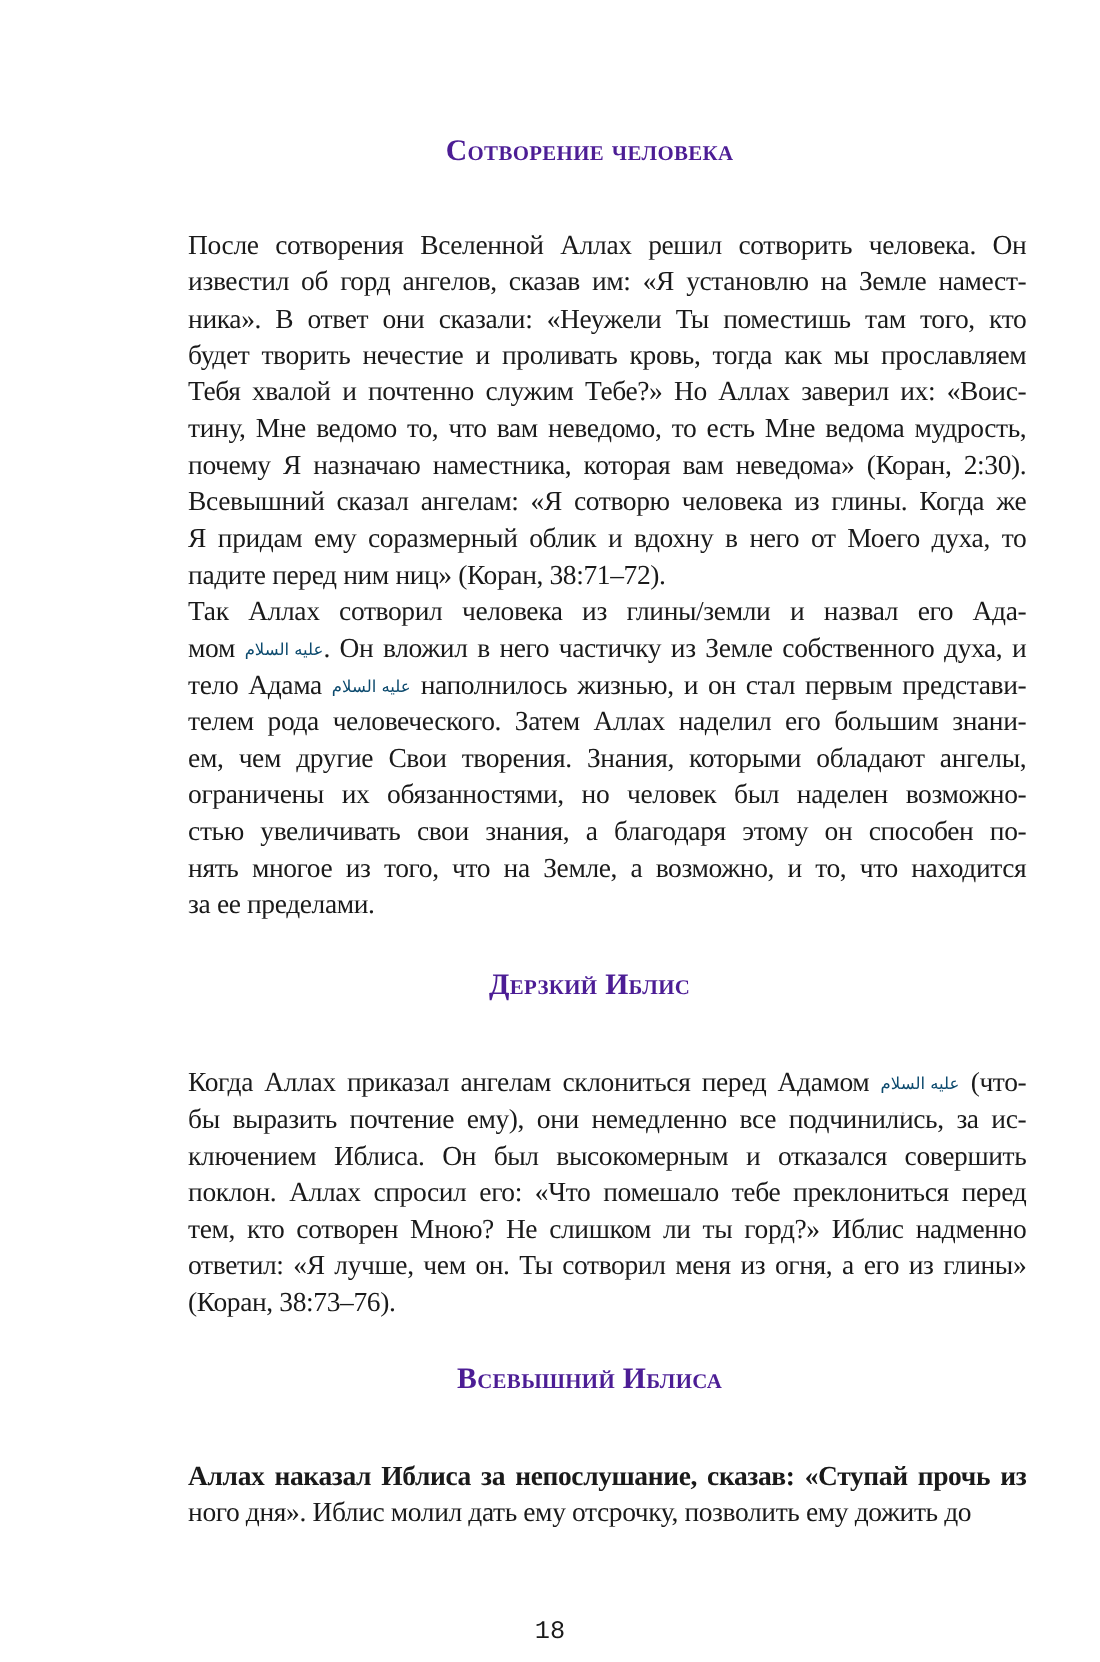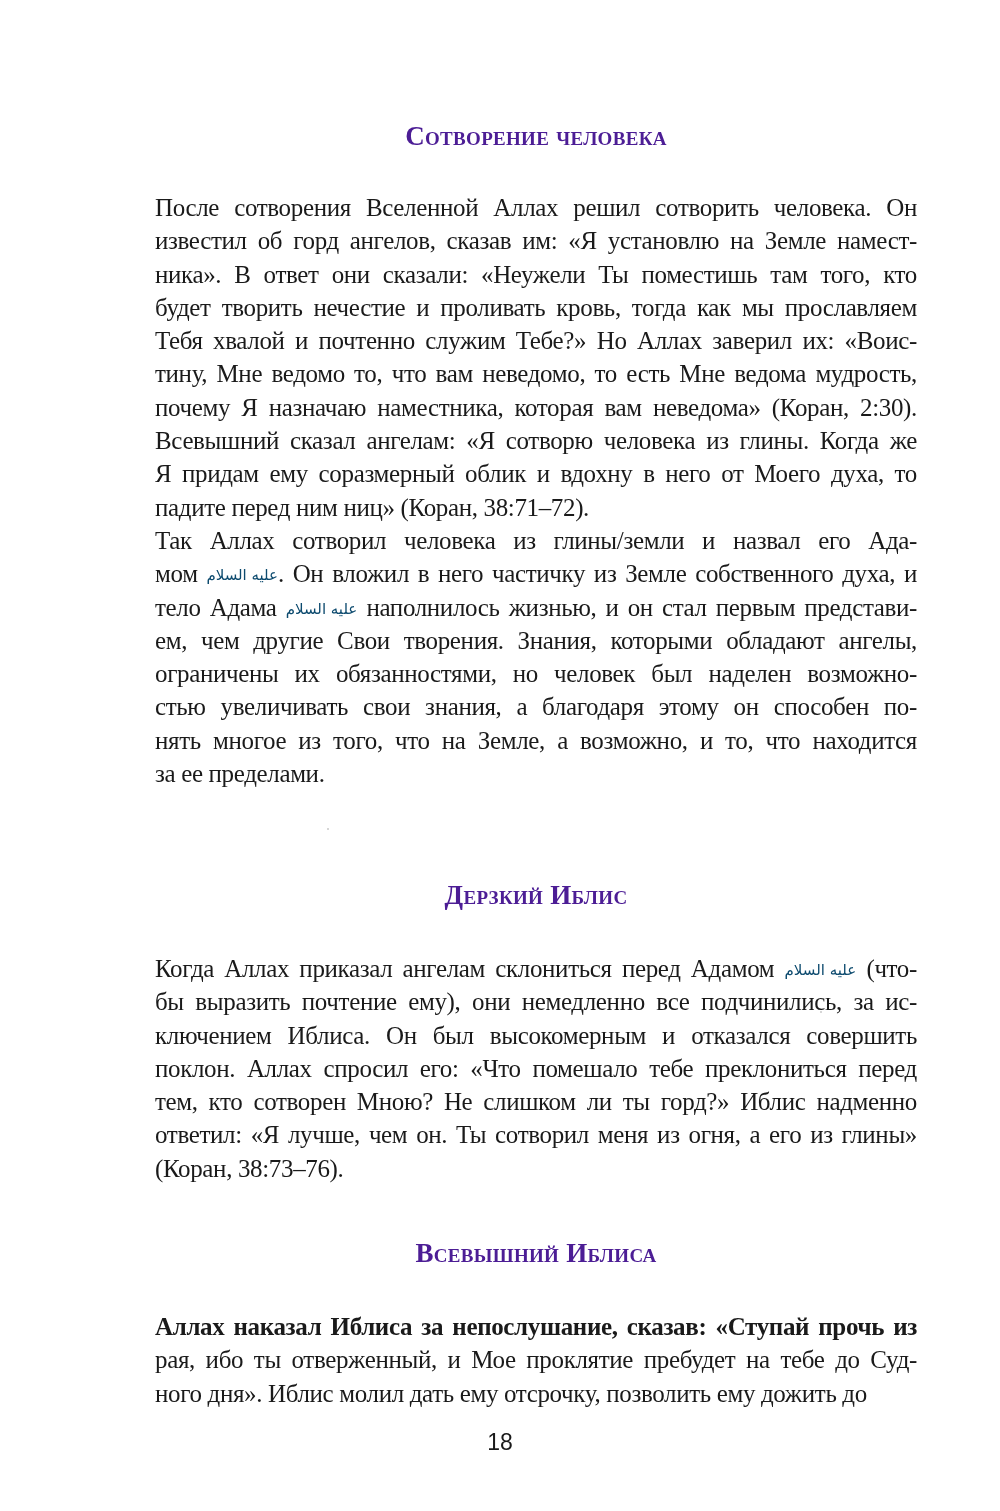--- a/index.html
+++ b/index.html
@@ -30,21 +30,21 @@
       font-size: 27px;
       font-variant: small-caps;
       letter-spacing: 0.3px;
       color: #4c1d95;
       margin: 0;
     }
     .para {
       position: absolute;
       left: 0;
       width: 762px;
-      margin: 0;
+      margin: 16px;
     }
     .line {
       display: block;
       height: 33.3px;
       line-height: 33.3px;
       font-size: 25px;
       text-align: justify;
       text-align-last: justify;
       white-space: nowrap;
       overflow: visible;
@@ -69,23 +69,23 @@
       font-family: "DejaVu Sans", sans-serif;
       font-size: 15px;
       vertical-align: 2px;
       letter-spacing: -1px;
       color: #0c4a6e;
     }
     .page-number {
       position: absolute;
       left: 0;
       width: 1000px;
-      top: 1429px;
+      top: 1470px;
       text-align: center;
-      font-family: Liberation Sans, sans-serif;
+      font-family: Liberation Mono, monospace;
       font-size: 23px;
       color: #1a1a1a;
     }
     .speck {
       position: absolute;
       width: 2px;
       height: 2px;
       background: #c8c8c8;
       border-radius: 1px;
     }
@@ -131,20 +131,23 @@
       <span class="line" style="padding-left: 0px;">
         <span class="line-inner" style="text-indent: 0px;"><span>Так Аллах сотворил человека из глины/земли и назвал его Ада-</span></span>
       </span>
       <span class="line">
         <span class="line-inner"><span>мом </span><span class="honorific">عليه السلام</span><span>. Он вложил в него частичку из Земле собственного духа, и</span></span>
       </span>
       <span class="line">
         <span class="line-inner"><span>тело Адама </span><span class="honorific">عليه السلام</span><span> наполнилось жизнью, и он стал первым представи-</span></span>
       </span>
       <span class="line">
+        <span class="line-inner"><span>телем рода человеческого. Затем Аллах наделил его большим знани-</span></span>
+      </span>
+      <span class="line">
         <span class="line-inner"><span>ем, чем другие Свои творения. Знания, которыми обладают ангелы,</span></span>
       </span>
       <span class="line">
         <span class="line-inner"><span>ограничены их обязанностями, но человек был наделен возможно-</span></span>
       </span>
       <span class="line">
         <span class="line-inner"><span>стью увеличивать свои знания, а благодаря этому он способен по-</span></span>
       </span>
       <span class="line">
         <span class="line-inner"><span>нять многое из того, что на Земле, а возможно, и то, что находится</span></span>
@@ -177,23 +180,20 @@
       <span class="line last">
         <span class="line-inner"><span>(Коран, 38:73–76).</span></span>
       </span>
     </div>
 
   <h2 class="heading" style="top:1238px;">Всевышний Иблиса</h2>
   <div class="para" style="top:1310px;">
       <span class="line" style="padding-left: 0px;">
         <span class="line-inner" style="text-indent: 0px; font-weight: bold;"><span>Аллах наказал Иблиса за непослушание, сказав: «Ступай прочь из</span></span>
       </span>
-      <span class="line">
-        <span class="line-inner"><span>рая, ибо ты отверженный, и Мое проклятие пребудет на тебе до Суд-</span></span>
-      </span>
       <span class="line last">
         <span class="line-inner"><span>ного дня». Иблис молил дать ему отсрочку, позволить ему дожить до</span></span>
       </span>
     </div>
 </div>
 
 <div class="page-number">18</div>
 
 <div class="speck" style="left:327px; top:828px;"></div>
 <div class="speck" style="left:820px; top:1011px;"></div>

